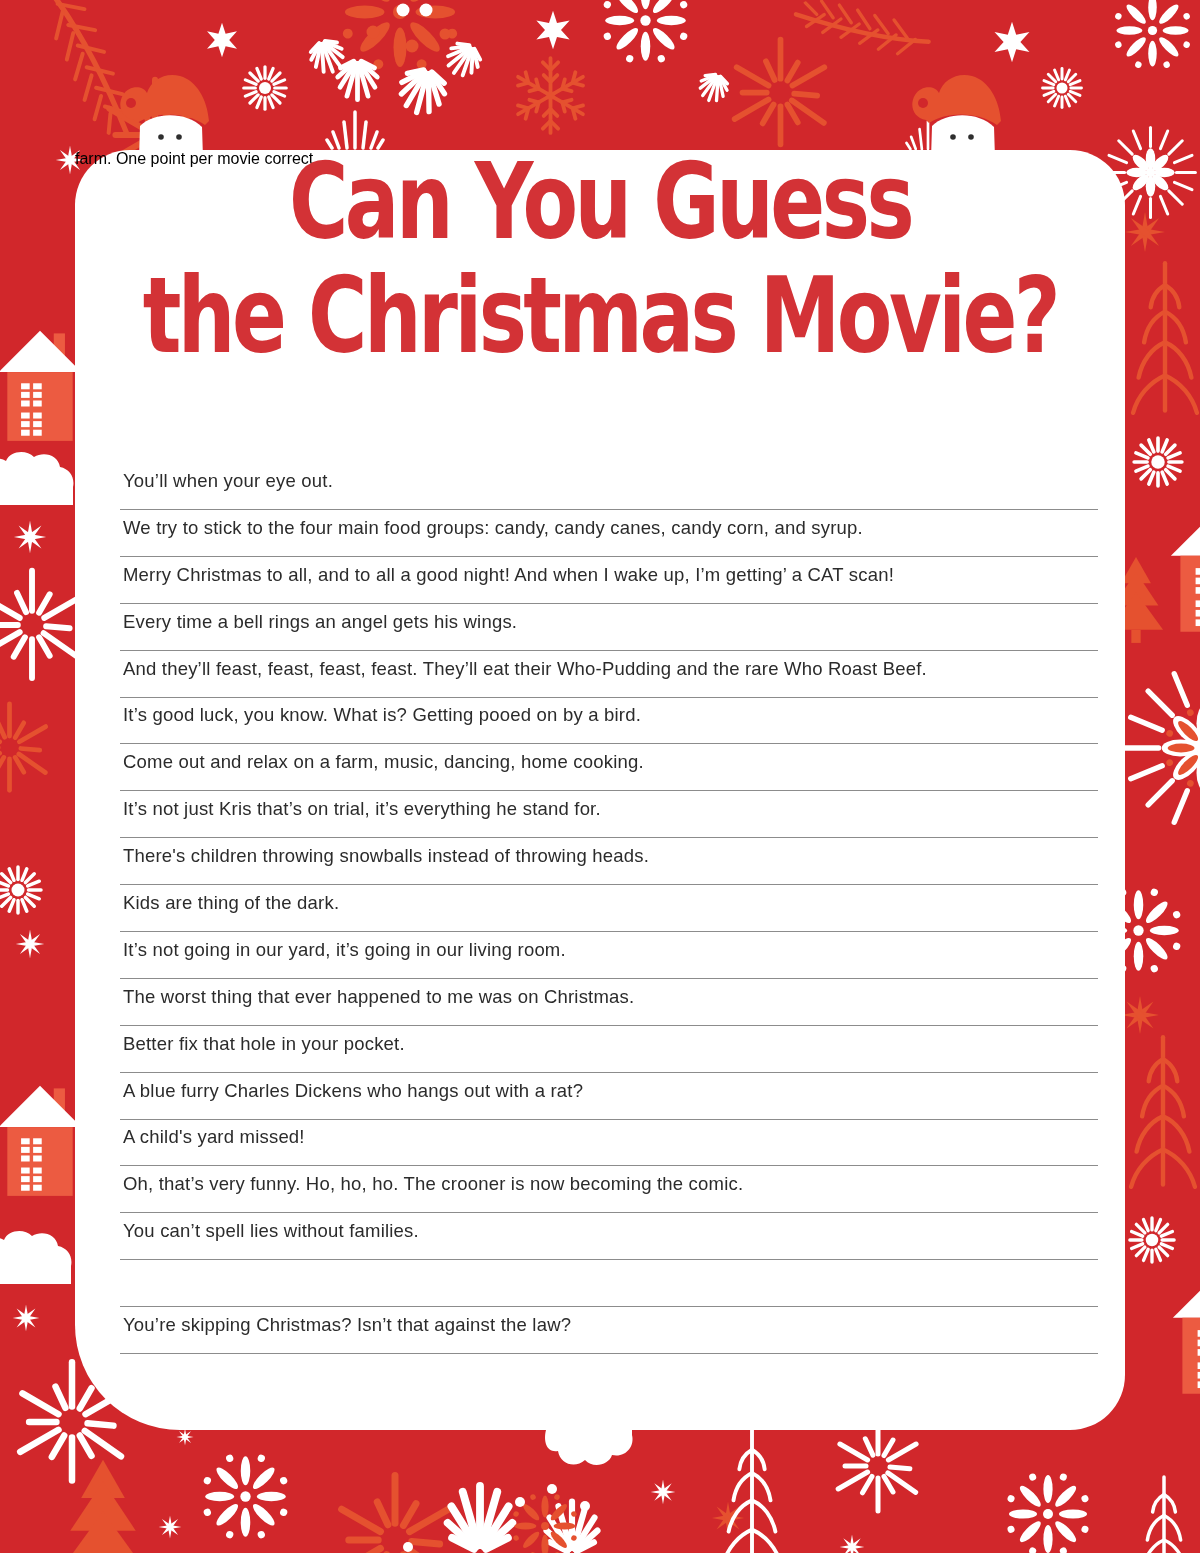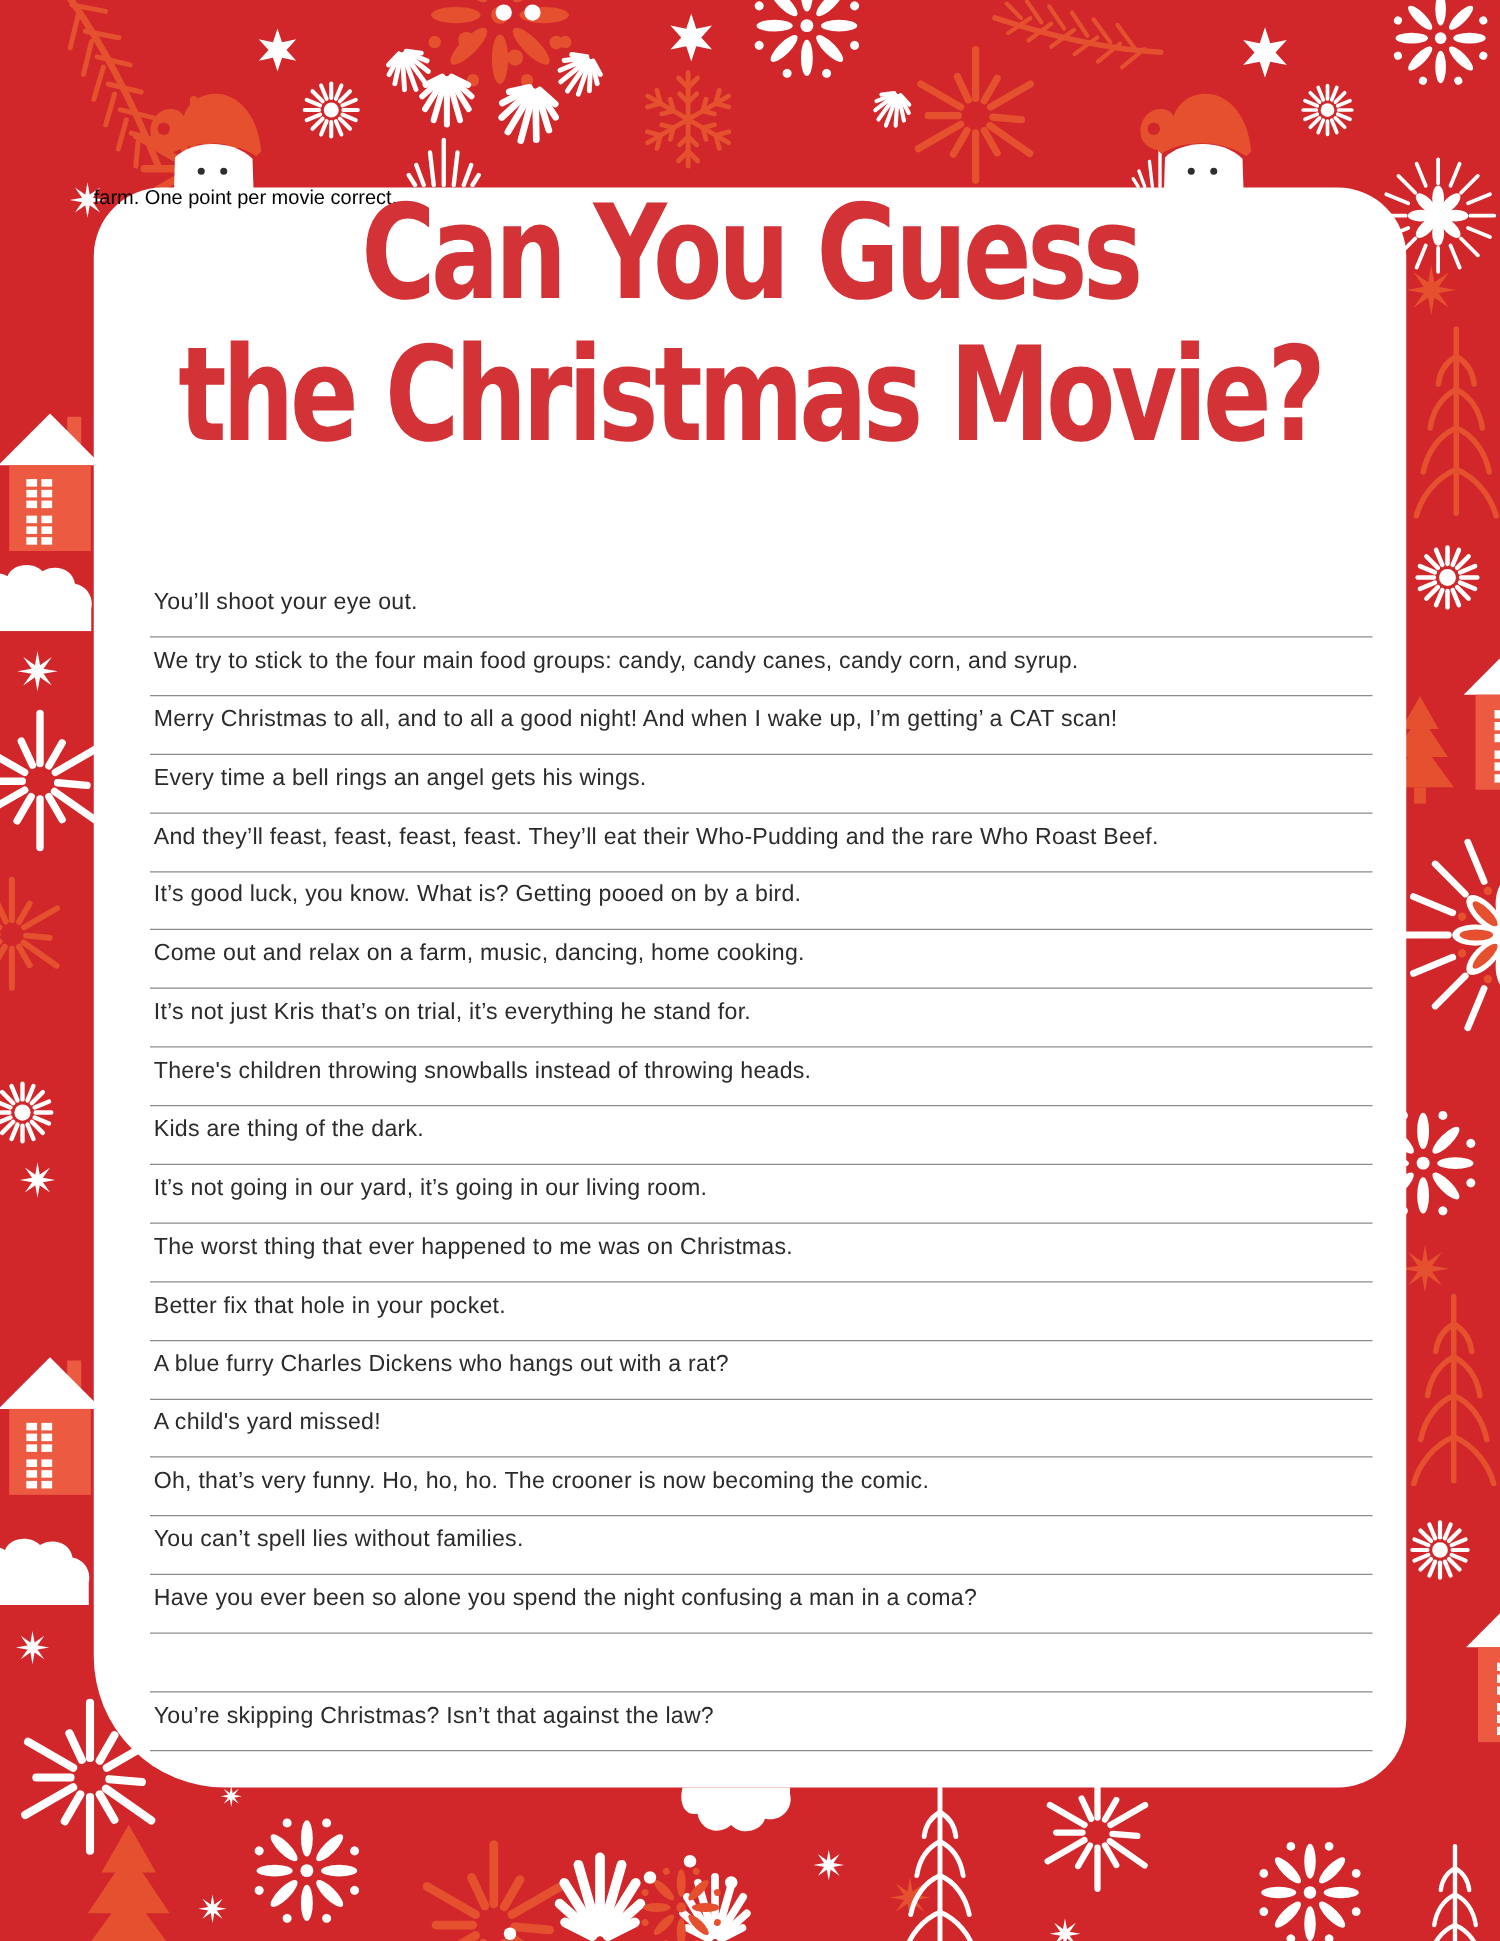--- a/index.html
+++ b/index.html
@@ -493,21 +493,21 @@
     <h1 class="title">
       <span>Can You Guess</span>
       <span>the Christmas Movie?</span>
     </h1>
     <p class="subtitle">
       </p>
       <div>farm. One point per movie correct.</div>
     <p></p>
     <div class="quotes" id="quote-list">
     <div class="quote-row">
-      <div class="quote-text">You’ll shoot your eye out.</div>
+      <div class="quote-text">You’ll when your eye out.</div>
       <div class="answer-line"></div>
     </div>
 
     <div class="quote-row">
       <div class="quote-text">We try to stick to the four main food groups: candy, candy canes, candy corn, and syrup.</div>
       <div class="answer-line"></div>
     </div>
 
     <div class="quote-row">
       <div class="quote-text">Merry Christmas to all, and to all a good night! And when I wake up, I’m getting’ a CAT scan!</div>
@@ -577,24 +577,20 @@
     <div class="quote-row">
       <div class="quote-text">Oh, that’s very funny. Ho, ho, ho. The crooner is now becoming the comic.</div>
       <div class="answer-line"></div>
     </div>
 
     <div class="quote-row">
       <div class="quote-text">You can’t spell lies without families.</div>
       <div class="answer-line"></div>
     </div>
 
-    <div class="quote-row">
-      <div class="quote-text">Have you ever been so alone you spend the night confusing a man in a coma?</div>
-      <div class="answer-line"></div>
-    </div>
 
     <div class="quote-row">
       <div class="answer-line"></div>
     </div>
 
     <div class="quote-row">
       <div class="quote-text">You’re skipping Christmas? Isn’t that against the law?</div>
       <div class="answer-line"></div>
     </div>
   </div>

